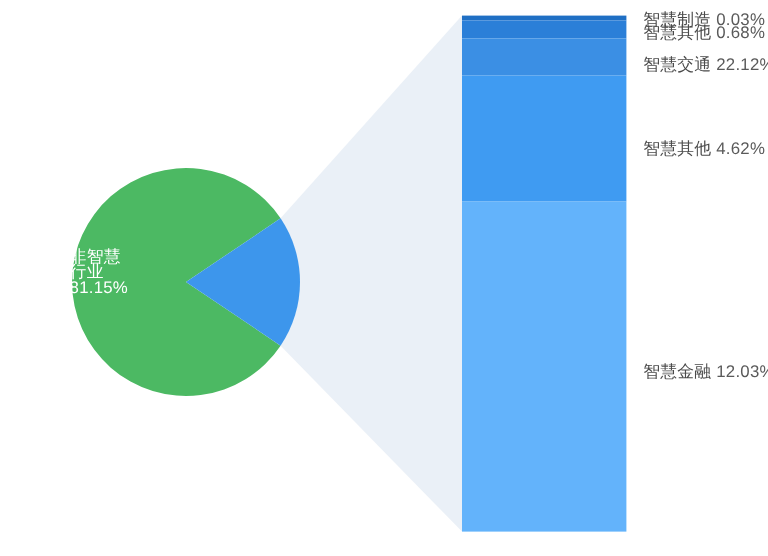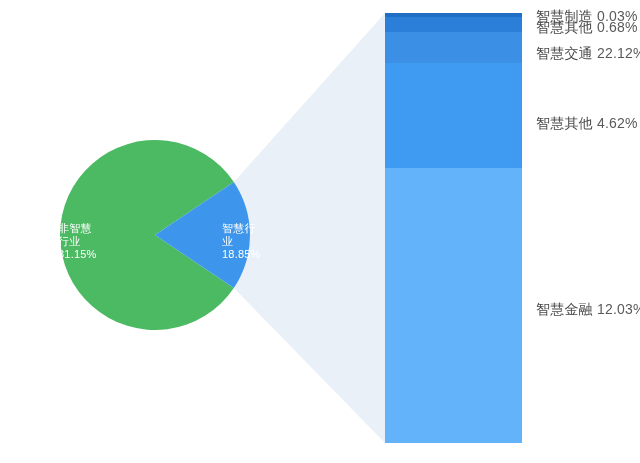--- a/index.html
+++ b/index.html
@@ -23,26 +23,25 @@
   svg.figure {
     position: absolute;
     left: 0; top: 0;
     width: 640px;
     height: 463px;
     display: block;
   }
   .slice-label {
     position: absolute;
     color: #ffffff;
-    font-size: 11px;
+    font-size: 14px;
     line-height: 13px;
     white-space: pre-line;
     letter-spacing: 0.2px;
     pointer-events: none;
-    margin-top: 15px;
   }
   .bar-label {
     position: absolute;
     color: #4a4a4a;
     font-size: 14px;
     line-height: 12px;
     white-space: nowrap;
     letter-spacing: 0.2px;
   }
   .bar-label .pct { color: #5a5a5a; }
@@ -66,23 +65,20 @@
     <g>
       <path id="pie-slice-0" d="M 155 235 L 233.82341298424524 288.027064462547 A 95 95 0 1 1 233.82341298424527 181.972935537453 Z" fill="#4cb963"></path>
       <path id="pie-slice-1" d="M 155 235 L 233.82341298424527 181.972935537453 A 95 95 0 0 1 233.82341298424524 288.02706446254706 Z" fill="#3d96ec"></path>
     </g>
   </svg>
 
   <div class="slice-label" id="pie-label-0" style="left:58px; top:207px;">非智慧
 行业
 81.15%</div>
 
-  <div class="slice-label" id="pie-label-1" style="left:222px; top:207px;">智慧行
-业
-18.85%</div>
 
   <div class="bar-label" id="bar-label-0" style="left:536px; top:10px;">
     <span>智慧制造</span>
     <span class="pct">0.03%</span>
   </div>
 
   <div class="bar-label" id="bar-label-1" style="left:536px; top:21px;">
     <span>智慧其他</span>
     <span class="pct">0.68%</span>
   </div>

